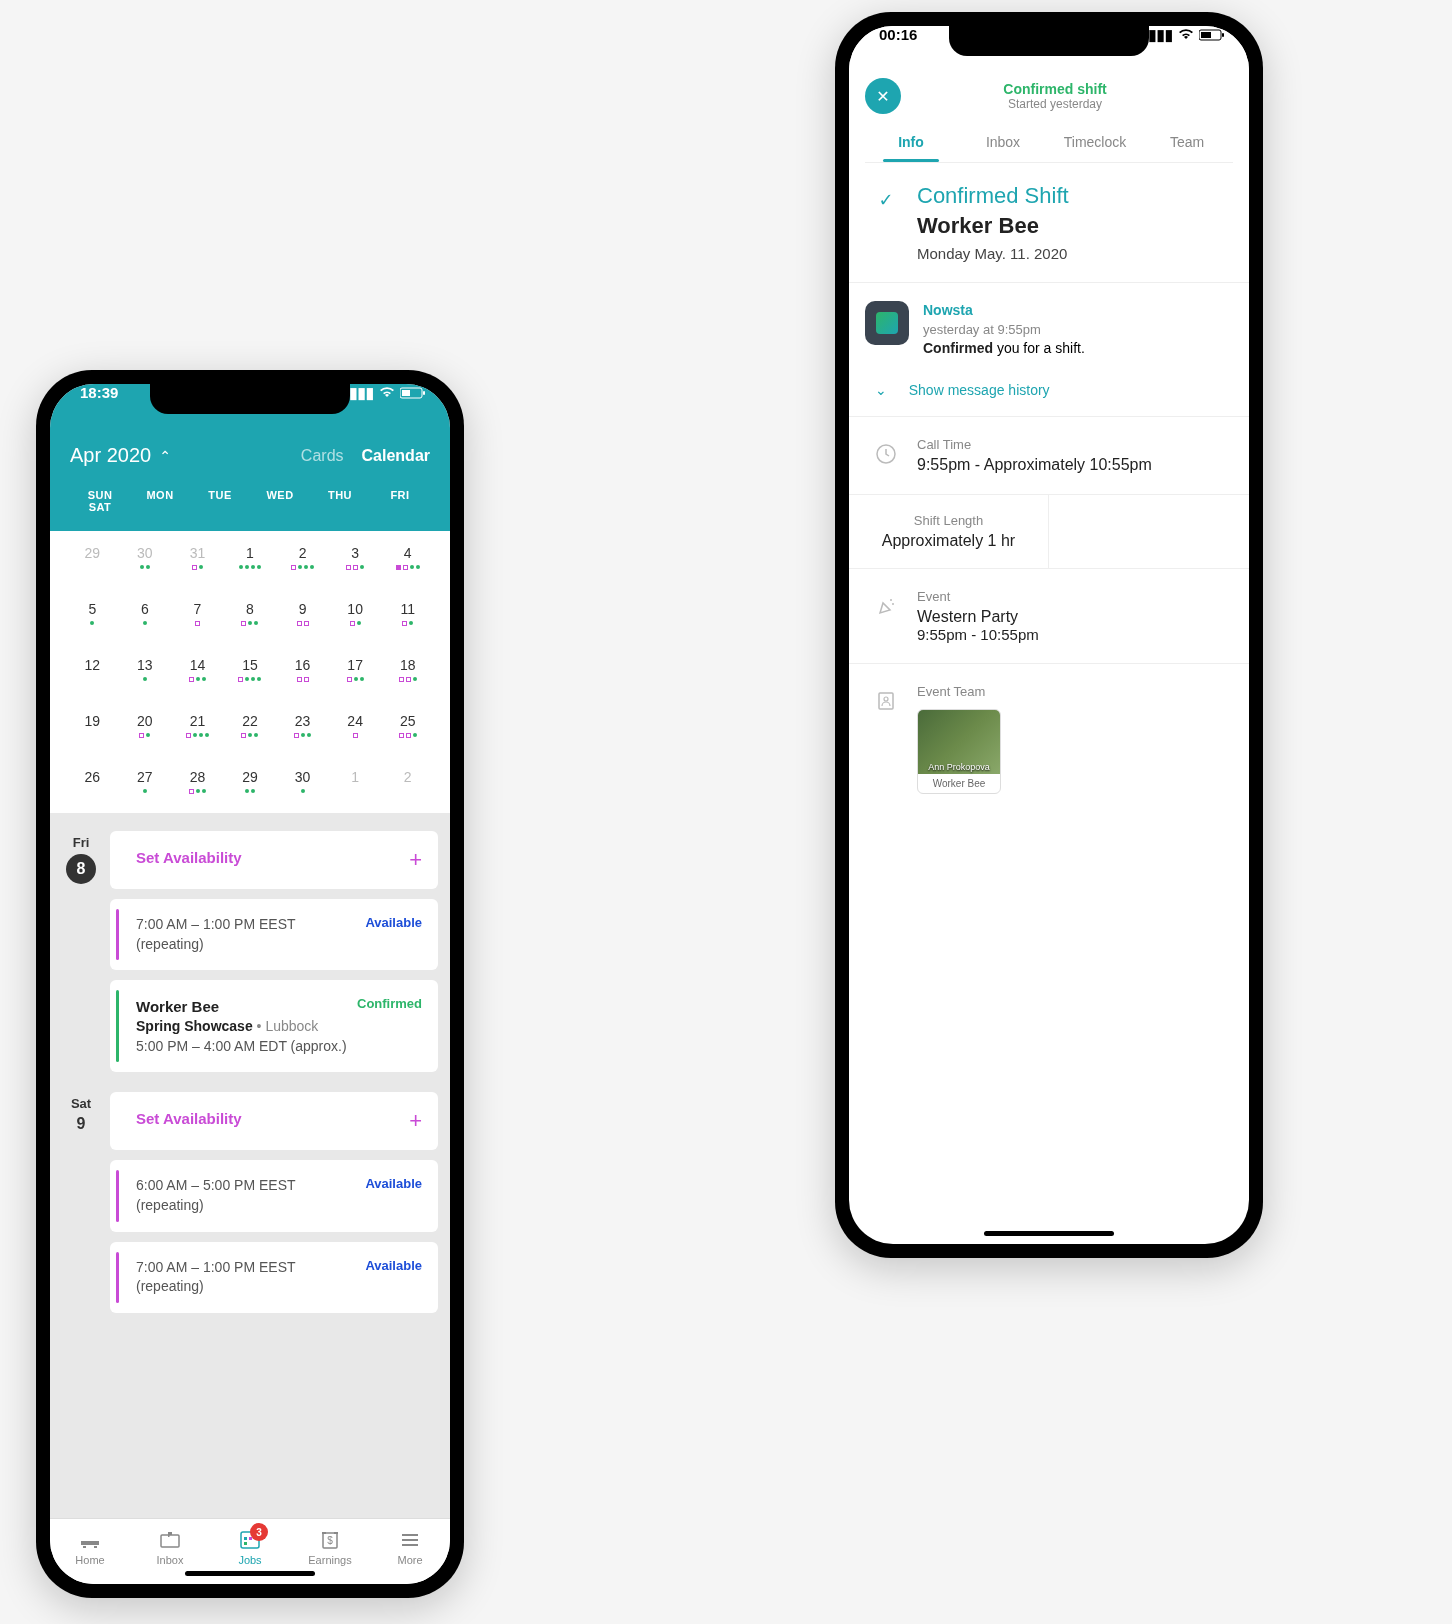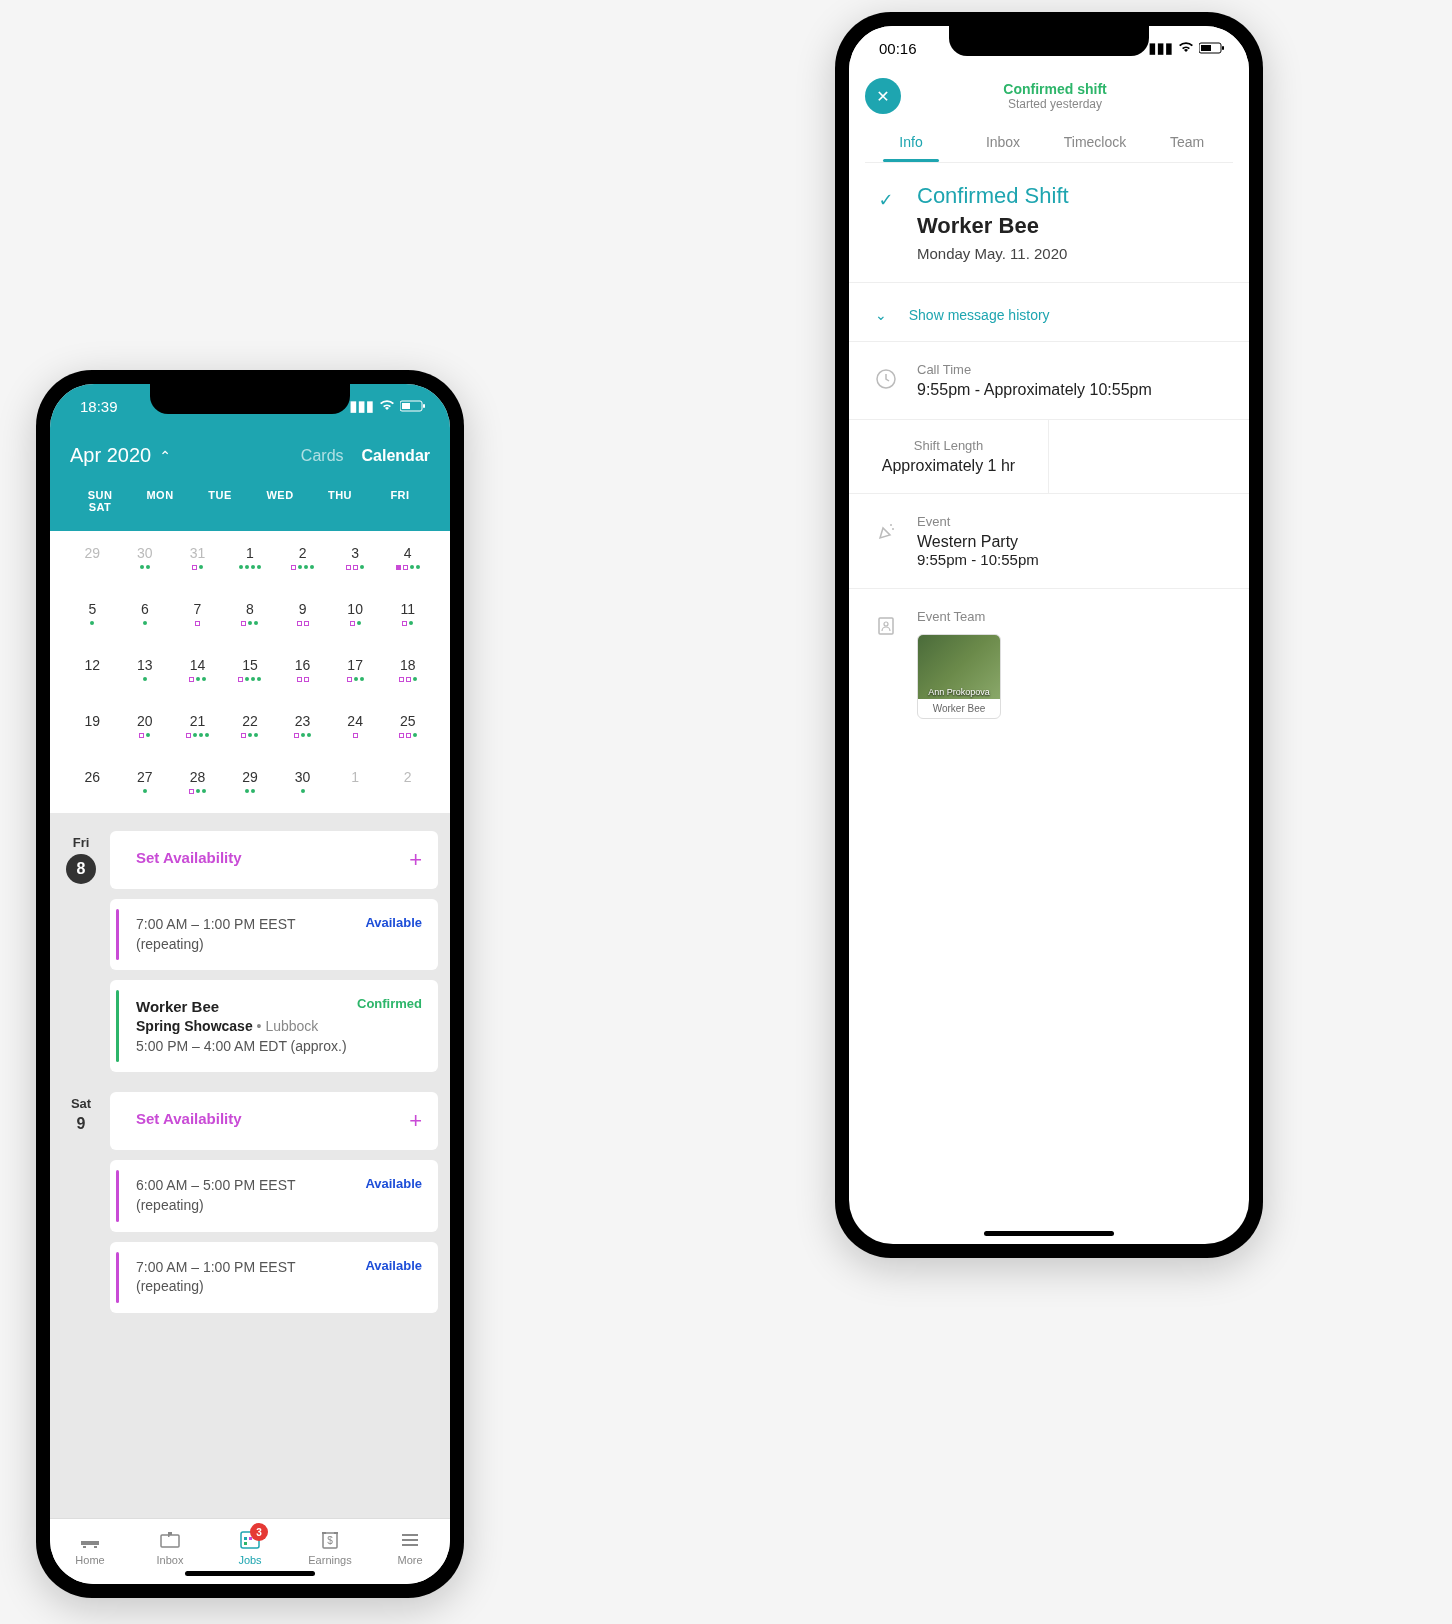--- a/index.html
+++ b/index.html
@@ -40,25 +40,25 @@
   transform: translateX(-50%);
   width: 130px;
   height: 5px;
   background: #000;
   border-radius: 3px;
   z-index: 100;
 }
 .status-bar {
   display: flex;
   justify-content: space-between;
-  align-items: center;
+  align-items: flex-start;
   height: 44px;
   padding: 0 24px 0 30px;
   font-size: 15px;
-  font-weight: 400;
+  font-weight: 700;
 }
 .status-bar.dark { background: #1ea5b0; color: #fff; }
 .status-bar.light { background: #fff; color: #000; }
 .status-right { display: flex; gap: 5px; align-items: center; }
 
 
 .phone1 { left: 36px; top: 370px; width: 428px; height: 1228px; }
 .phone1 .phone-inner { display: flex; flex-direction: column; }
 .cal-header {
   background: #1ea5b0;
@@ -189,21 +189,21 @@
 .header-sub { color: #888; font-size: 12px; }
 .detail-tabs {
   display: grid;
   grid-template-columns: repeat(4, 1fr);
   text-align: center;
   font-size: 14px;
   color: #888;
   border-bottom: 1px solid #eee;
 }
 .detail-tab { padding: 10px 0 12px; position: relative;}
-.detail-tab.active { color: #1ea5b0; font-weight: 400; }
+.detail-tab.active { color: #1ea5b0; font-weight: 700; }
 .detail-tab.active::after {
   content:''; position:absolute; bottom:0; left:20%; right:20%;
   height:3px; background:#1ea5b0; border-radius:2px;
 }
 .detail-body { flex: 1; overflow-y: auto; }
 .section {
   padding: 20px 0 20px 68px;
   border-bottom: 1px solid #eee;
   position: relative;
 }
@@ -718,20 +718,32 @@
       <div class="section">
         <div class="section-icon">
             <span class="check-icon">✓</span>
           </div>
         <div class="shift-title">Confirmed Shift</div>
         <div class="shift-role">Worker Bee</div>
         <div class="shift-date">Monday May. 11. 2020</div>
       </div>
 
       <div class="msg-block">
+        <div class="msg-row">
+          <div class="app-icon">
+              <div class="app-icon-inner"></div>
+            </div>
+          <div class="msg-content">
+            <div class="msg-from">Nowsta</div>
+            <div class="msg-time">yesterday at 9:55pm</div>
+            <div class="msg-text">
+              <b>Confirmed</b><span> you for a shift.</span>
+            </div>
+          </div>
+        </div>
         <div class="show-history">
           <span>⌄</span>
           <span>Show message history</span>
         </div>
       </div>
 
       <div class="section">
         <div class="section-icon">
           <svg width="22" height="22" viewBox="0 0 22 22">
               <circle cx="11" cy="11" r="9" fill="none" stroke="#bbb" stroke-width="1.5"></circle>

